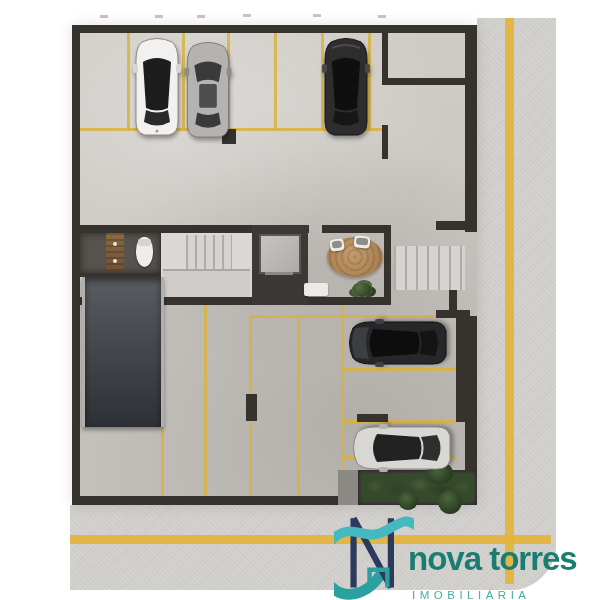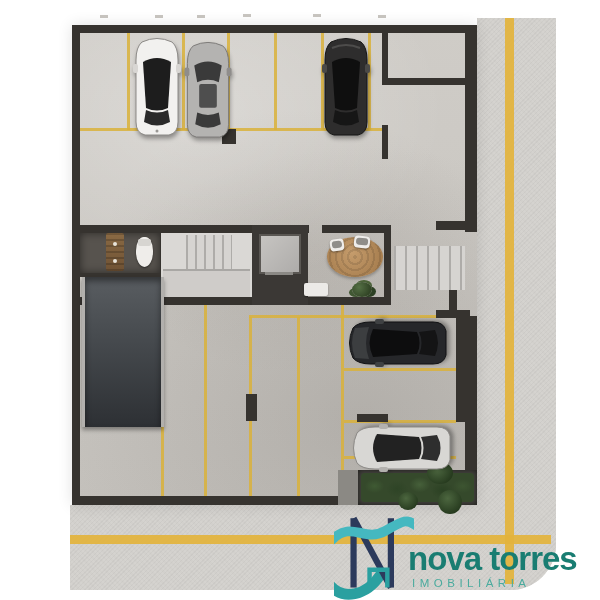--- a/index.html
+++ b/index.html
@@ -210,16 +210,16 @@
   <div class="abs" style="left:330px;top:498px;width:268px;height:100px;z-index:20;">
     <svg style="position:absolute;left:4px;top:6px;" width="80" height="96" viewBox="0 0 90 108">
       <path d="M-4,92 C 10,108 36,104 52,80" stroke="#2aa0a0" stroke-width="12" fill="none" stroke-linecap="round"></path>
       <path d="M22,16 L22,94" stroke="#2c3a5c" stroke-width="7"></path>
       <path d="M22,16 L64,94" stroke="#2c3a5c" stroke-width="7"></path>
       <path d="M64,16 L64,94" stroke="#2c3a5c" stroke-width="7"></path>
       <path d="M40,94 L40,74 L60,74 L60,94" stroke="#2aa0a0" stroke-width="5" fill="none"></path>
       <path d="M-2,40 C 20,18 34,44 58,30 S 82,18 92,24" stroke="#45b8c0" stroke-width="11" fill="none" stroke-linecap="round"></path>
     </svg>
     <div class="abs logo-title" style="left:78px;top:44px;">nova torres</div>
-    <div class="abs logo-sub" style="left:82px;top:80px;">IMOBILIÁRIA</div>
+    <div class="abs logo-sub" style="left:82px;top:92px;">IMOBILIÁRIA</div>
   </div>
 
 </div>
 
 </body></html>

